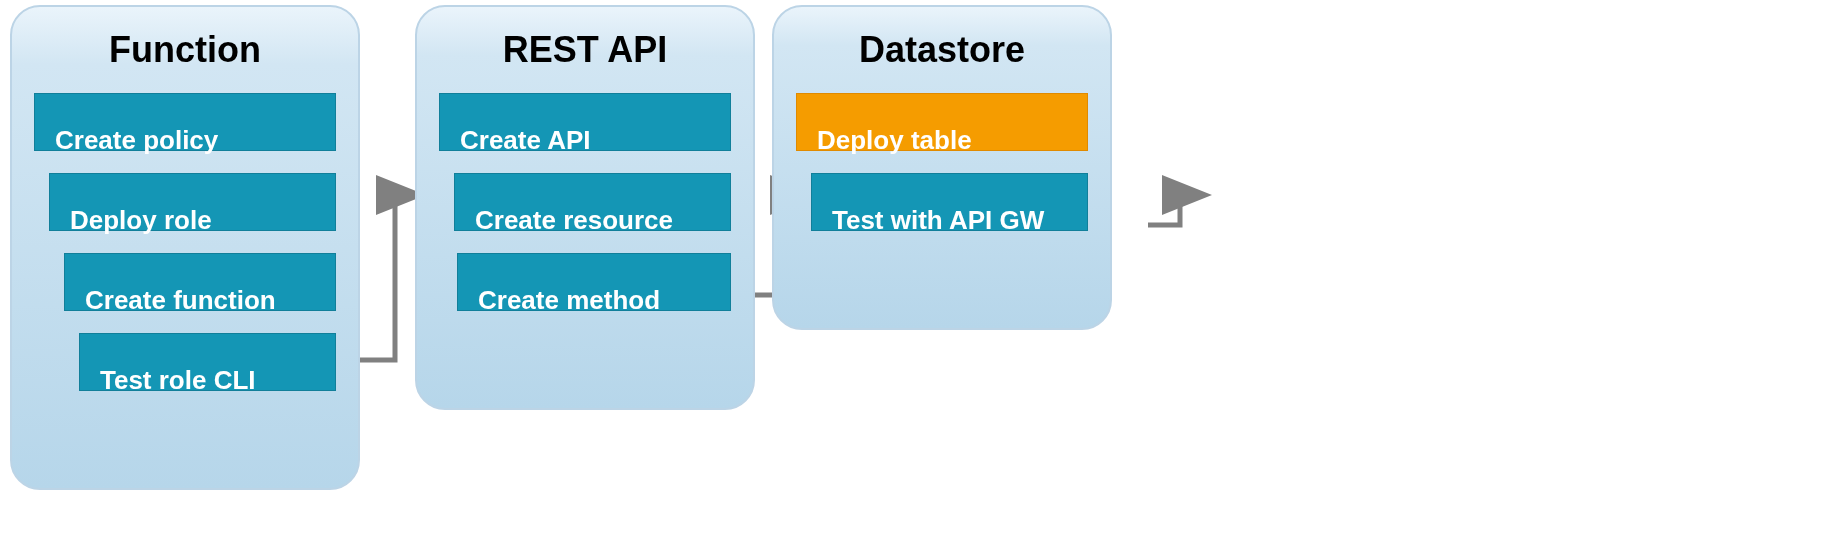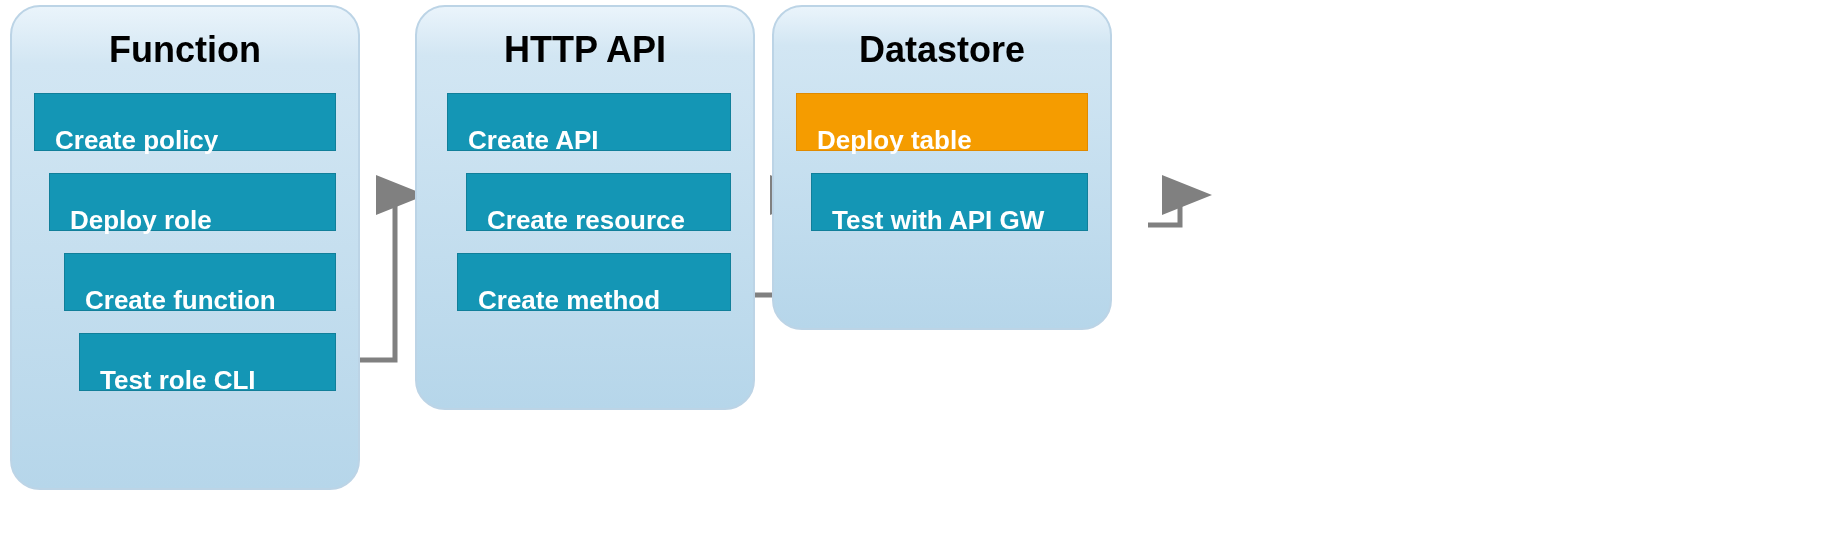--- a/index.html
+++ b/index.html
@@ -51,23 +51,23 @@
       <path d="M 1148 225 L 1180 225 L 1180 195 L 1202 195" fill="none" stroke="#808080" stroke-width="5" stroke-linejoin="miter" marker-end="url(#arrowhead)"></path>
     </svg>
 <div class="card" style="left: 10px; top: 5px; width: 350px; height: 485px;">
       <div class="card-title">Function</div>
       <div class="step teal" style="margin-left: 0px;">Create policy</div>
       <div class="step teal" style="margin-left: 15px;">Deploy role</div>
       <div class="step teal" style="margin-left: 30px;">Create function</div>
       <div class="step teal" style="margin-left: 45px;">Test role CLI</div>
     </div>
     <div class="card" style="left: 415px; top: 5px; width: 340px; height: 405px;">
-      <div class="card-title">HTTP API</div>
-      <div class="step teal" style="margin-left: 8px;">Create API</div>
-      <div class="step teal" style="margin-left: 27px;">Create resource</div>
+      <div class="card-title">REST API</div>
+      <div class="step teal" style="margin-left: 0px;">Create API</div>
+      <div class="step teal" style="margin-left: 15px;">Create resource</div>
       <div class="step teal" style="margin-left: 18px;">Create method</div>
     </div>
     <div class="card" style="left: 772px; top: 5px; width: 340px; height: 325px;">
       <div class="card-title">Datastore</div>
       <div class="step orange" style="margin-left: 0px;">Deploy table</div>
       <div class="step teal" style="margin-left: 15px;">Test with API GW</div>
     </div>
   </div>
 
 </body></html>

